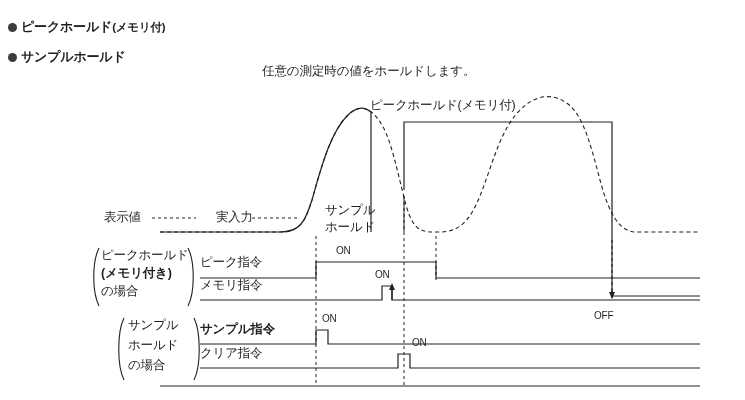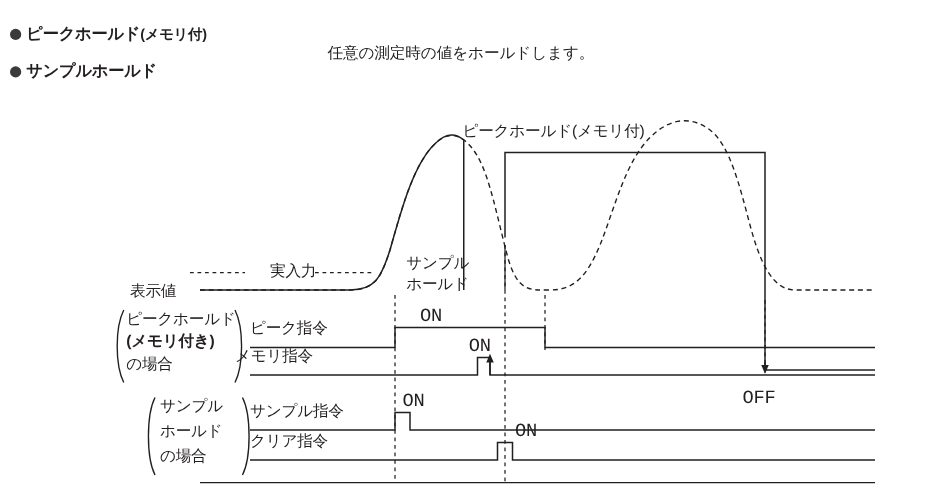--- a/index.html
+++ b/index.html
@@ -56,42 +56,41 @@
     top: 0;
   }
   .dlabel {
     position: absolute;
     font-size: 12.5px;
     white-space: nowrap;
     letter-spacing: -0.2px;
     line-height: 1.25;
   }
   .dlabel.on {
-    font-size: 15px;
-    font-family: Liberation Mono, monospace;
+    font-size: 10px;
   }
   .center {
     text-align: center;
   }
 </style>
 </head>
 <body>
 
 <div id="page">
 
   <div class="legend-row" style="top:18px;">
     <span class="legend-bullet"></span>
     <span class="legend-term"><span>ピークホールド</span><span class="small">(メモリ付)</span></span>
   </div>
 
   <div class="legend-row" style="top:48px;">
     <span class="legend-bullet"></span>
     <span class="legend-term"><span>サンプルホールド</span><span class="small"></span></span>
   </div>
-  <div class="legend-desc" style="top:34px; left:262px;">任意の測定時の値をホールドします。</div>
+  <div class="legend-desc" style="top:63px; left:262px;">任意の測定時の値をホールドします。</div>
 
   <svg class="diagram" width="745" height="400" viewBox="0 0 745 400">
     <g fill="none" stroke="#231f20">
 
       <path d="M 160 232 L 280 232 C 300 232 305 222 312 200 C 320 172 330 132 348 115
                C 360 103 372 108 382 125 C 392 142 398 175 406 205
                C 414 234 424 232 440 232
                C 460 232 470 220 480 196
                C 492 166 500 130 520 110
                C 535 95 552 92 568 104
@@ -135,37 +134,37 @@
     <g fill="none" stroke="#231f20" stroke-width="1.1">
       <path d="M 99 248 C 92 262 92 292 99 306"></path>
       <path d="M 188 248 C 195 262 195 292 188 306"></path>
       <path d="M 124 318 C 117 332 117 366 124 380"></path>
       <path d="M 194 318 C 201 332 201 366 194 380"></path>
     </g>
   </svg>
 
   <div class="dlabel" style="top:98px; left:370px;">ピークホールド(メモリ付)</div>
 
-  <div class="dlabel" style="top:226px; left:104px;">表示値</div>
+  <div class="dlabel" style="top:210px; left:104px;">表示値</div>
   <div class="dlabel" style="top:210px; left:216px;">実入力</div>
 
   <div class="dlabel center" style="top:203px; left:325px;">サンプル</div>
   <div class="dlabel center" style="top:220px; left:325px;">ホールド</div>
 
   <div class="dlabel" style="top:248px; left:101px;">ピークホールド</div>
   <div class="dlabel" style="top:266px; left:101px;font-weight:bold;">(メモリ付き)</div>
   <div class="dlabel" style="top:284px; left:101px;">の場合</div>
 
   <div class="dlabel" style="top:318px; left:128px;">サンプル</div>
   <div class="dlabel" style="top:338px; left:128px;">ホールド</div>
   <div class="dlabel" style="top:358px; left:128px;">の場合</div>
 
   <div class="dlabel" style="top:255px; left:200px;">ピーク指令</div>
-  <div class="dlabel" style="top:278px; left:188px;">メモリ指令</div>
-  <div class="dlabel" style="top:322px; left:200px;">サンプル指令</div>
+  <div class="dlabel" style="top:278px; left:200px;">メモリ指令</div>
+  <div class="dlabel" style="top:322px; left:200px;font-weight:bold;">サンプル指令</div>
   <div class="dlabel" style="top:346px; left:200px;text-align:right;">クリア指令</div>
 
   <div class="dlabel on" style="top:245px; left:336px;">ON</div>
   <div class="dlabel on" style="top:269px; left:375px;">ON</div>
   <div class="dlabel on" style="top:313px; left:322px;">ON</div>
   <div class="dlabel on" style="top:337px; left:412px;">ON</div>
   <div class="dlabel on" style="top:310px; left:594px;">OFF</div>
 
 </div>
 

